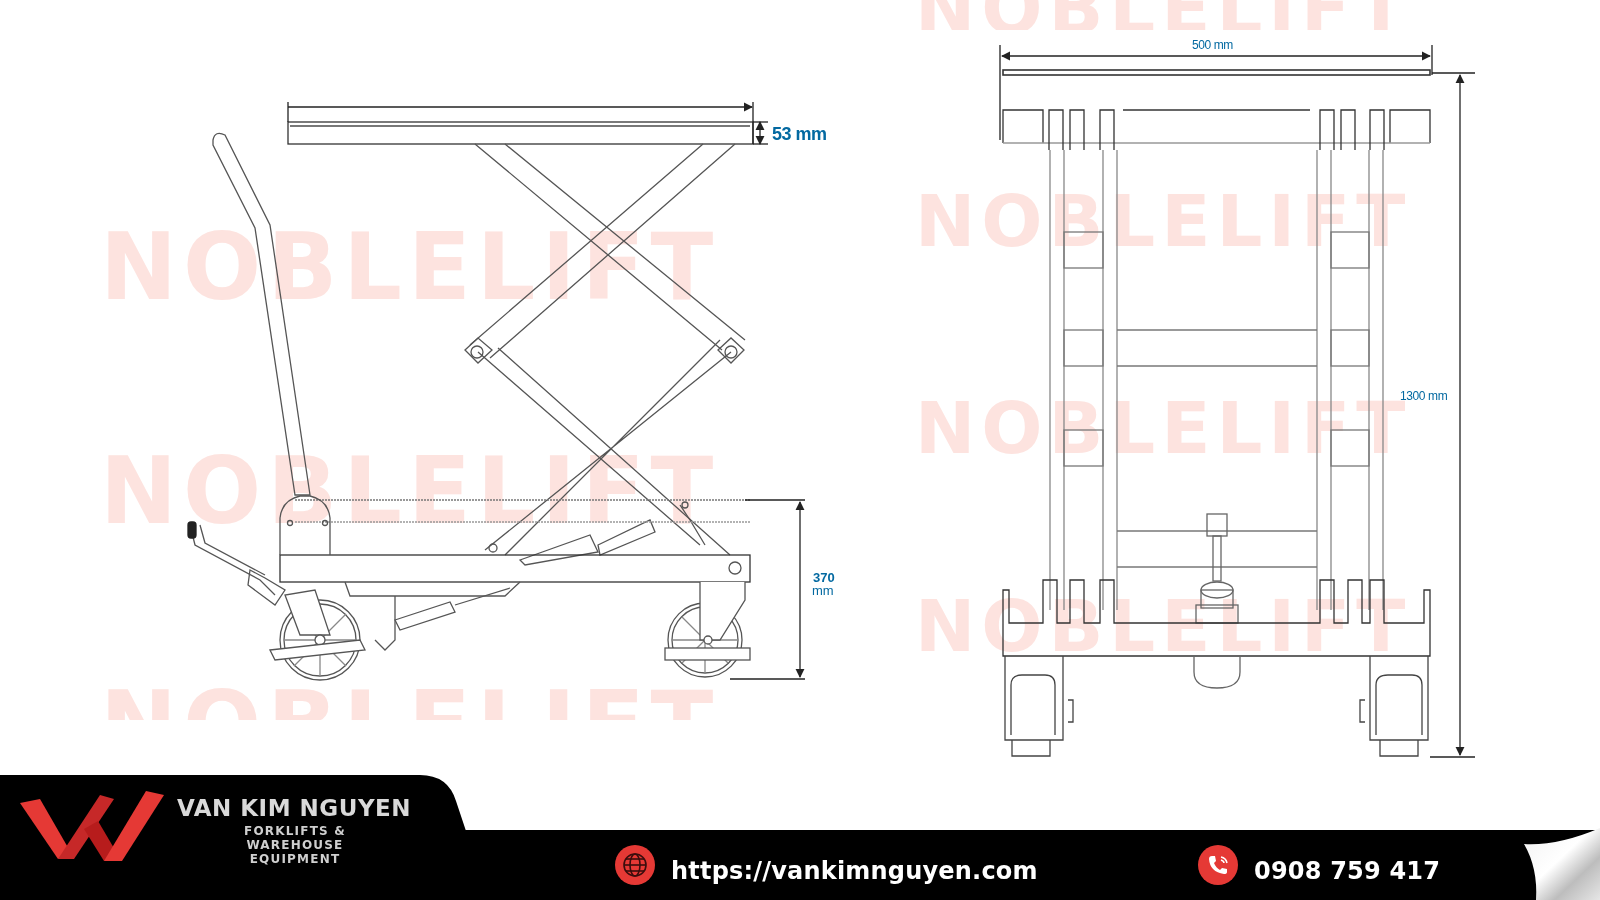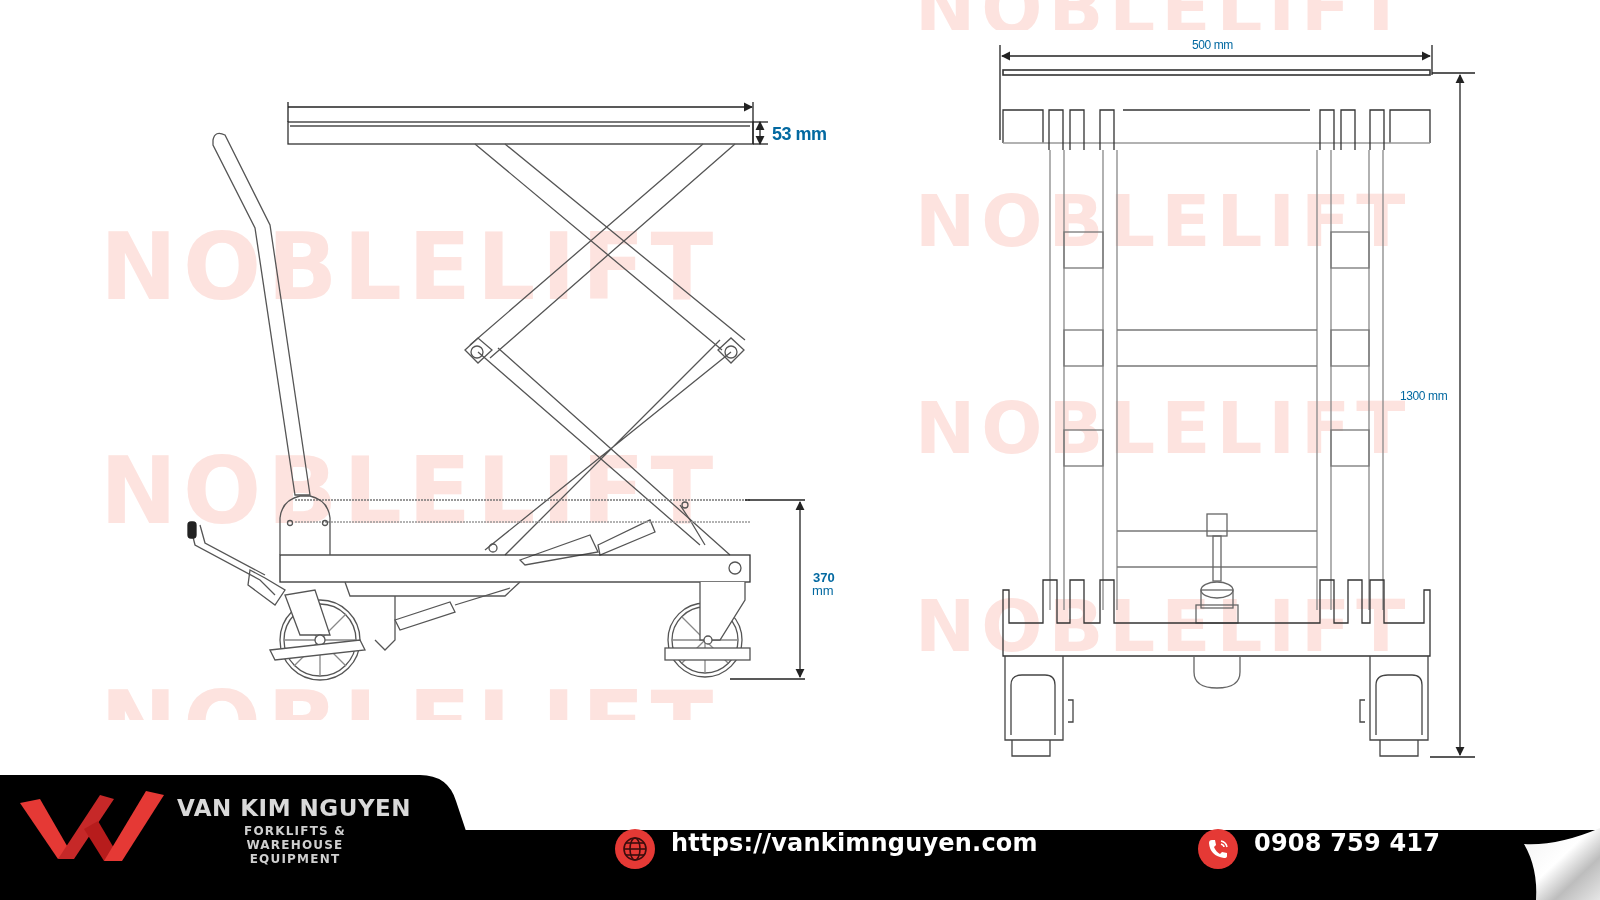--- a/index.html
+++ b/index.html
@@ -6,21 +6,21 @@
   body { width:1600px; height:900px; background:#ffffff; position:relative; overflow:hidden; font-family:"Liberation Sans", sans-serif; }
   .drawing { position:absolute; left:0; top:0; width:1600px; height:780px; }
   .wm { position:absolute; font-family:"DejaVu Sans", sans-serif; font-weight:bold; color:#fde3df; letter-spacing:6px; white-space:nowrap; line-height:1; user-select:none; }
   .dim-label { position:absolute; font-family:"Liberation Sans", sans-serif; color:#0369a1; white-space:nowrap; }
   .footer { position:absolute; left:0; top:775px; width:1484px; height:125px; }
   .footer-band { position:absolute; left:0; top:55px; width:1600px; height:70px; background:#000; }
   .footer-tab { position:absolute; left:0; top:0; width:470px; height:125px; background:#000;
     clip-path: path('M0 0 L420 0 Q448 0 456 26 L468 62 L470 125 L0 125 Z'); }
   .brand-name { position:absolute; left:177px; top:20px; font-family:"DejaVu Sans", sans-serif; font-weight:bold; font-size:23px; color:#d9d9d9; letter-spacing:0.5px; }
   .brand-tag { position:absolute; left:209px; top:49px; width:172px; text-align:center; font-family:"DejaVu Sans", sans-serif; font-weight:bold; font-size:12px; color:#cfcfcf; letter-spacing:1.2px; line-height:14px; }
-  .contact { position:absolute; top:54px; height:40px; display:flex; align-items:flex-start; }
+  .contact { position:absolute; top:70px; height:40px; display:flex; align-items:flex-end; }
   .contact .ico { width:40px; height:40px; border-radius:50%; background:#e53935; display:flex; align-items:center; justify-content:center; margin-right:16px; }
   .contact .txt { font-family:"DejaVu Sans", sans-serif; font-weight:bold; font-size:24px; color:#ffffff; letter-spacing:0.2px; }
   .page-curl { position:absolute; right:0; top:828px; width:82px; height:72px; }
 </style>
 </head>
 <body>
 
 <div class="wm" style="left:100px;top:222px;font-size:92px;">NOBLELIFT</div>
 <div class="wm" style="left:100px;top:446px;font-size:92px;">NOBLELIFT</div>
 <div class="wm" style="left:100px;top:650px;font-size:92px;height:40px;overflow:hidden;padding-top:30px;top:650px;">NOBLELIFT</div>

